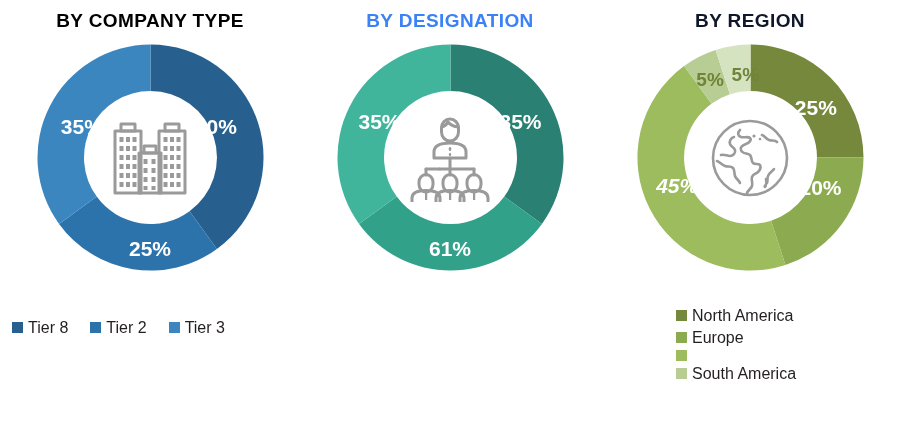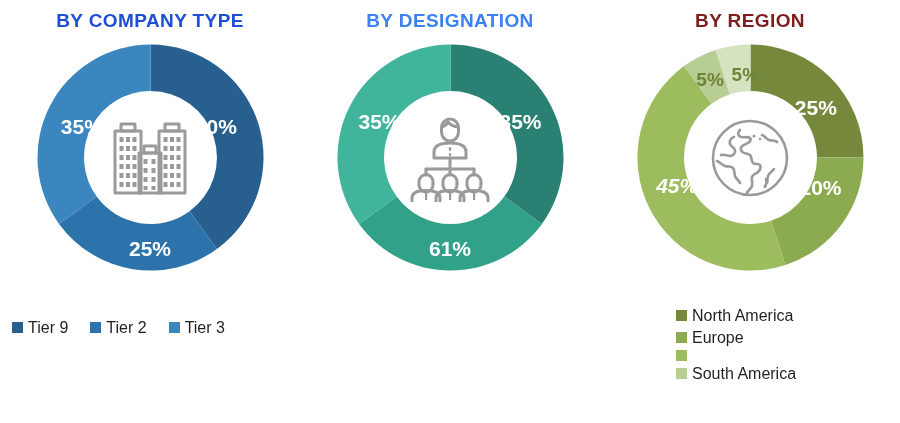--- a/index.html
+++ b/index.html
@@ -93,21 +93,21 @@
   #legend-company{ left:12px;  top:318px; }
   #legend-designation{ left:316px; top:318px; }
   #legend-region{ left:676px; top:306px; }
 </style>
 </head>
 <body>
 
 <div class="board">
 
   <div class="panel">
-    <div class="panel-title" style="color:#1d4ed8">BY COMPANY TYPE</div>
+    <div class="panel-title" style="color:#000000">BY COMPANY TYPE</div>
 
     <div class="donut-wrap">
       <svg width="235" height="235" viewBox="0 0 235 235">
         <g transform="translate(117.5,117.5)">
 
           <path d="M 0,-113 A 113,113 0 0,1 66.42,91.44 L 39.07,53.79 A 66.5,66.5 0 0,0 0,-66.5 Z" fill="#27608f"></path>
 
           <path d="M 66.42,91.44 A 113,113 0 0,1 -91.44,66.42 L -53.79,39.07 A 66.5,66.5 0 0,0 39.07,53.79 Z" fill="#2d73ab"></path>
 
           <path d="M -91.44,66.42 A 113,113 0 0,1 0,-113 L 0,-66.5 A 66.5,66.5 0 0,0 -53.79,39.07 Z" fill="#3c86c0"></path>
@@ -234,21 +234,21 @@
             <rect x="21" y="77" width="2.2" height="9"></rect>
             <rect x="45" y="77" width="2.2" height="9"></rect>
             <rect x="69" y="77" width="2.2" height="9"></rect>
           </g>
         </svg>
       </div>
     </div>
   </div>
 
   <div class="panel">
-    <div class="panel-title" style="color:#7f1d1d">BY REGION</div>
+    <div class="panel-title" style="color:#0f172a">BY REGION</div>
 
     <div class="donut-wrap">
       <svg width="235" height="235" viewBox="0 0 235 235">
         <g transform="translate(117.5,117.5)">
 
           <path d="M 0,-113 A 113,113 0 0,1 113,0 L 66.5,0 A 66.5,66.5 0 0,0 0,-66.5 Z" fill="#76883b"></path>
 
           <path d="M 113,0 A 113,113 0 0,1 34.92,107.47 L 20.55,63.24 A 66.5,66.5 0 0,0 66.5,0 Z" fill="#8cab50"></path>
 
           <path d="M 34.92,107.47 A 113,113 0 0,1 -66.42,-91.44 L -39.07,-53.79 A 66.5,66.5 0 0,0 20.55,63.24 Z" fill="#9cbc5e"></path>
@@ -283,21 +283,21 @@
             <circle cx="60" cy="73" r="1.6"></circle>
           </g>
         </svg>
       </div>
     </div>
   </div>
 
   <div class="legend-row" id="legend-company">
     <div class="legend-item">
       <span class="swatch" style="background:#27608f"></span>
-      <span class="legend-label">Tier 9</span>
+      <span class="legend-label">Tier 8</span>
     </div>
     <div class="legend-item">
       <span class="swatch" style="background:#2d73ab"></span>
       <span class="legend-label">Tier 2</span>
     </div>
     <div class="legend-item">
       <span class="swatch" style="background:#3c86c0"></span>
       <span class="legend-label">Tier 3</span>
     </div>
   </div>

